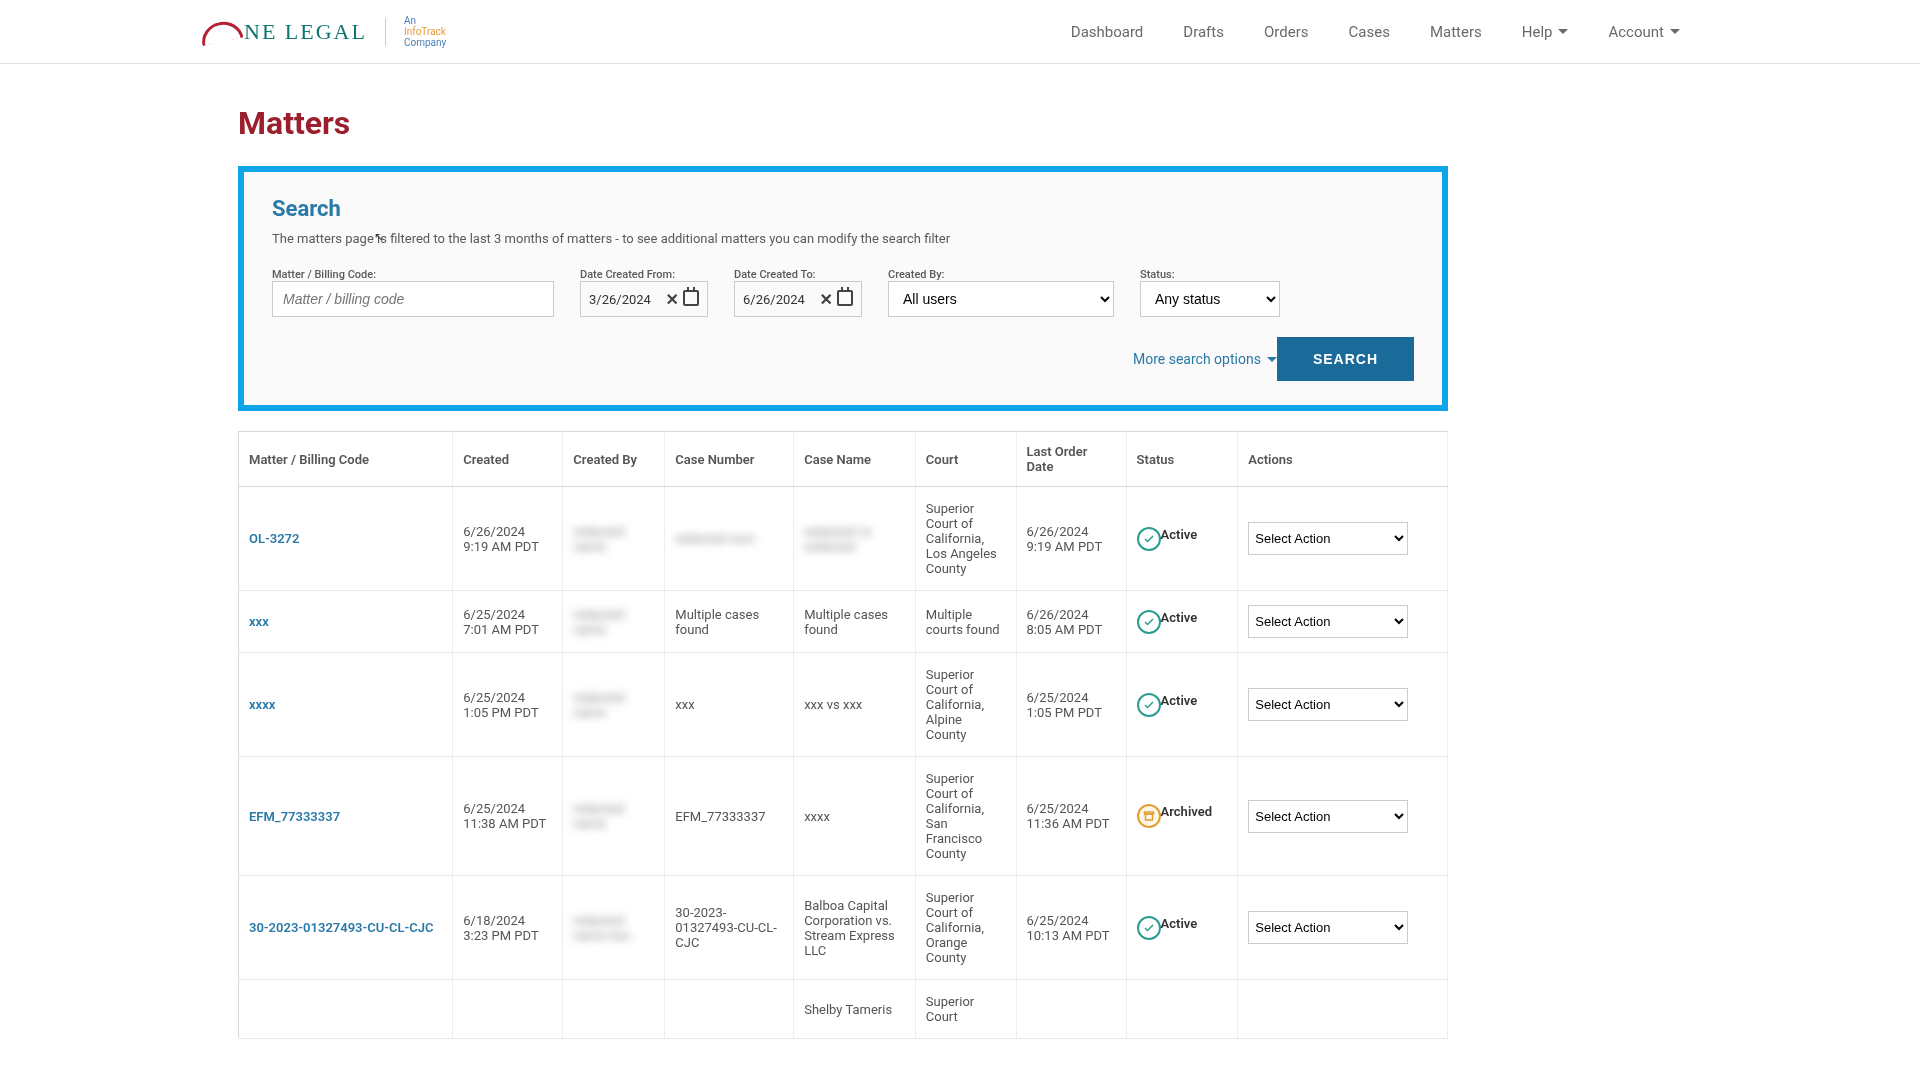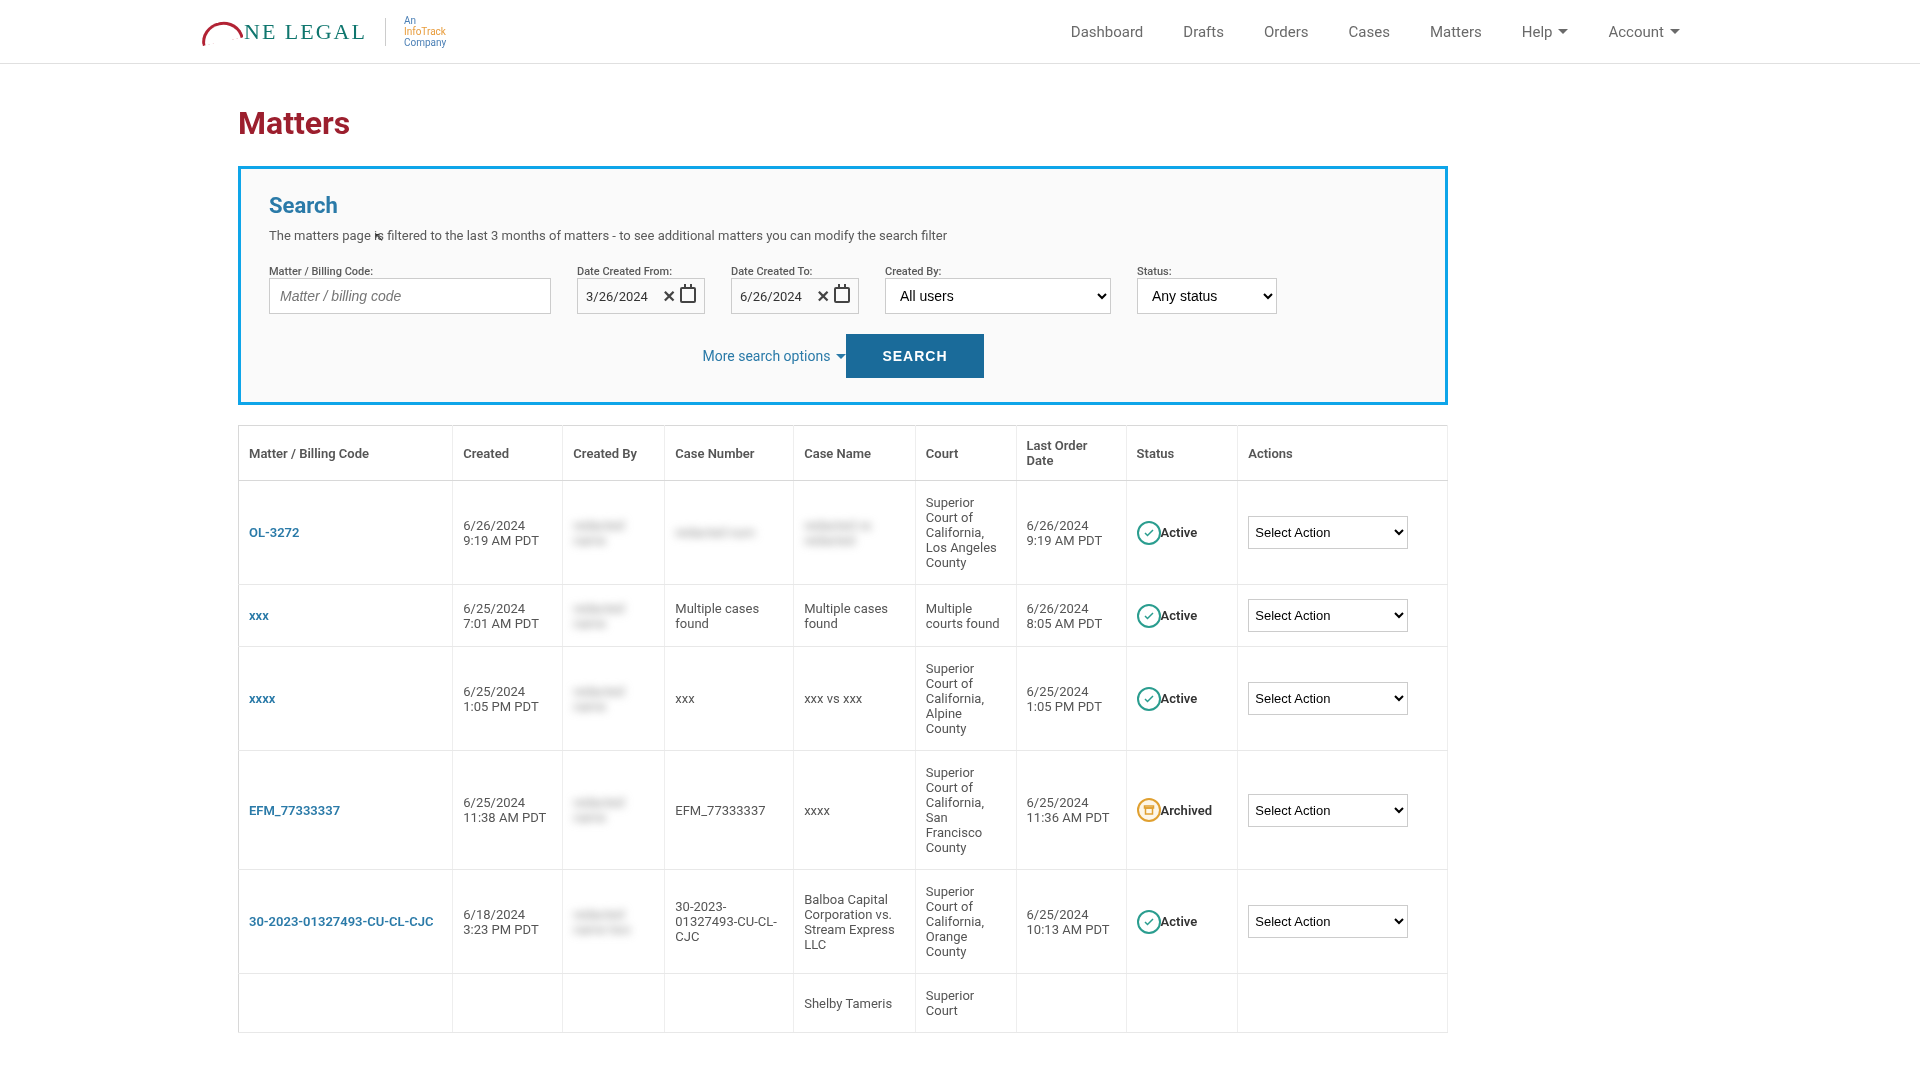--- a/index.html
+++ b/index.html
@@ -9,55 +9,55 @@
     .logo-one { font-family: Georgia, serif; font-size: 22px; color: #0f766e; letter-spacing: 2px; font-weight: 300; position: relative; }
     .logo-swoosh { display: inline-block; width: 42px; height: 20px; border: 3px solid #b22234; border-bottom: none; border-radius: 50% 50% 0 0 / 100% 100% 0 0; transform: rotate(-12deg); margin-right: -8px; vertical-align: middle; }
     .logo-divider { width: 1px; height: 28px; background: #ccc; margin: 0 8px; }
     .logo-infotrack { font-size: 10px; color: #4a7fb5; line-height: 1.1; }
     .logo-infotrack .orange { color: #e89c3c; }
     .nav { margin-left: auto; display: flex; gap: 40px; padding-right: 200px; }
     .nav-item { color: #6a6a6a; font-size: 15px; cursor: pointer; display: flex; align-items: center; gap: 6px; }
     .caret { width: 0; height: 0; border-left: 5px solid transparent; border-right: 5px solid transparent; border-top: 5px solid #6a6a6a; }
     .container { max-width: 1250px; margin: 0 auto; padding: 40px 20px 20px 20px; margin-left: 218px; }
     .page-title { font-size: 32px; font-weight: 700; color: #9c1f2e; margin-bottom: 24px; }
-    .search-panel { border: 3px solid #0ea5e9; background: #fafafa; padding: 24px 28px; }
+    .search-panel { border: 6px solid #0ea5e9; background: #fafafa; padding: 24px 28px; }
     .search-title { font-size: 22px; font-weight: 700; color: #2a7aa8; margin-bottom: 10px; }
     .search-desc { font-size: 13px; color: #5a5a5a; margin-bottom: 22px; }
     .search-row { display: flex; gap: 26px; margin-bottom: 20px; }
     .field-group { display: flex; flex-direction: column; }
     .field-label { font-size: 11px; color: #5a5a5a; margin-bottom: 0; font-weight: 500; }
     .text-input { border: 1px solid #ccc; padding: 8px 10px; font-size: 14px; width: 282px; height: 36px; font-style: italic; color: #999; }
     .date-input { border: 1px solid #ccc; padding: 6px 8px; font-size: 13px; width: 128px; height: 36px; display: flex; align-items: center; gap: 4px; }
     .date-val { flex: 1; color: #333; }
     .date-clear { cursor: pointer; font-weight: bold; font-size: 16px; color: #444; }
     .date-cal { cursor: pointer; }
     .cal-icon { display: inline-block; width: 16px; height: 16px; border: 2px solid #444; border-radius: 2px; position: relative; }
     .cal-icon::before { content: ''; position: absolute; top: -5px; left: 2px; width: 2px; height: 4px; background: #444; }
     .cal-icon::after { content: ''; position: absolute; top: -5px; right: 2px; width: 2px; height: 4px; background: #444; }
     .select-input { border: 1px solid #ccc; padding: 8px 10px; font-size: 14px; height: 36px; background: #fff; }
     .sel-createdby { width: 226px; }
     .sel-status { width: 140px; }
-    .search-footer { display: flex; justify-content: center; align-items: center; }
+    .search-footer { display: flex; justify-content: flex-end; align-items: center; }
     .more-options { color: #2a7aa8; font-size: 14px; cursor: pointer; display: flex; align-items: center; gap: 6px; }
     .chev-down { width: 0; height: 0; border-left: 5px solid transparent; border-right: 5px solid transparent; border-top: 5px solid #2a7aa8; }
     .search-btn { background: #1a6b9a; color: #fff; border: none; padding: 14px 36px; font-size: 14px; font-weight: 700; letter-spacing: 1px; cursor: pointer; }
     .table { width: 100%; border-collapse: collapse; margin-top: 20px; border: 1px solid #d8d8d8; }
     .table th { text-align: left; padding: 12px 10px; font-size: 13px; font-weight: 600; color: #555; border-bottom: 1px solid #d8d8d8; border-right: 1px solid #eee; background: #fff; }
     .table td { padding: 14px 10px; font-size: 13px; color: #555; border-bottom: 1px solid #e8e8e8; border-right: 1px solid #eee; vertical-align: middle; }
     .matter-link { color: #2a7aa8; font-weight: 600; cursor: pointer; }
     .col-matter { width: 185px; }
     .col-created { width: 95px; }
     .col-createdby { width: 88px; }
     .col-casenum { width: 105px; }
     .col-casename { width: 105px; }
     .col-court { width: 87px; }
     .col-lastorder { width: 95px; }
     .col-status { width: 95px; }
     .col-actions { width: 178px; }
-    .status-cell { display: flex; align-items: center; }
+    .status-cell { display: flex; align-items: flex-start; }
     .st-icon { width: 24px; height: 24px; border-radius: 50%; display: flex; align-items: center; justify-content: center; }
     .st-active { border: 2px solid #2a9d8f; color: #2a9d8f; }
     .st-archived { border: 2px solid #e0a030; color: #e0a030; background: #fdf6e8; }
     .st-label { font-weight: 600; color: #333; }
     .action-select { border: 1px solid #ccc; padding: 7px 2px; font-size: 13px; width: 160px; background: #fff; }
     .blur-cell { filter: blur(4px); color: #888; user-select: none; }
     .check-svg { width: 14px; height: 12px; }
     .archive-svg { width: 14px; height: 12px; }
     .cursor { position: absolute; top: 230px; left: 374px; font-size: 12px; }
   </style>

